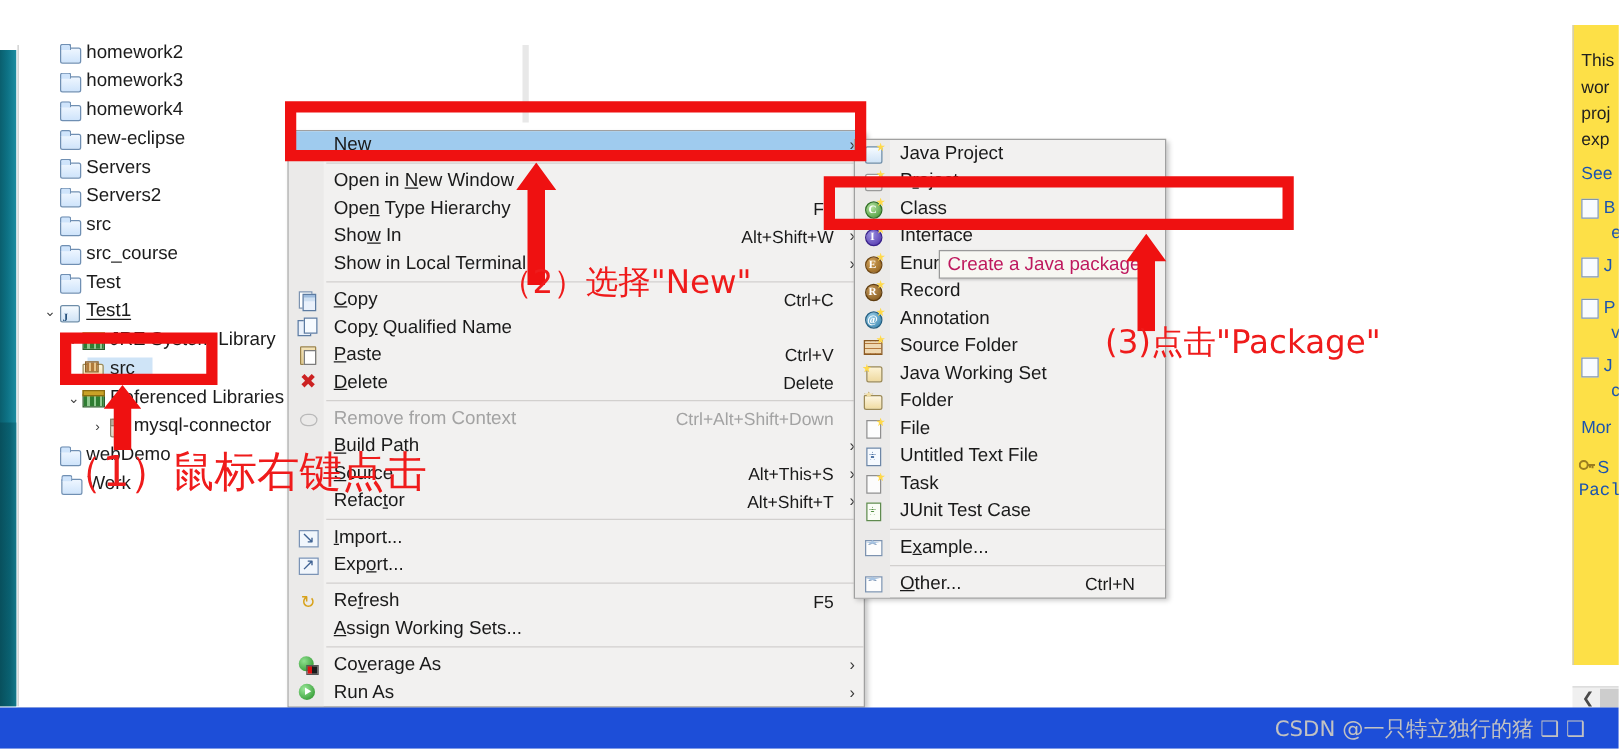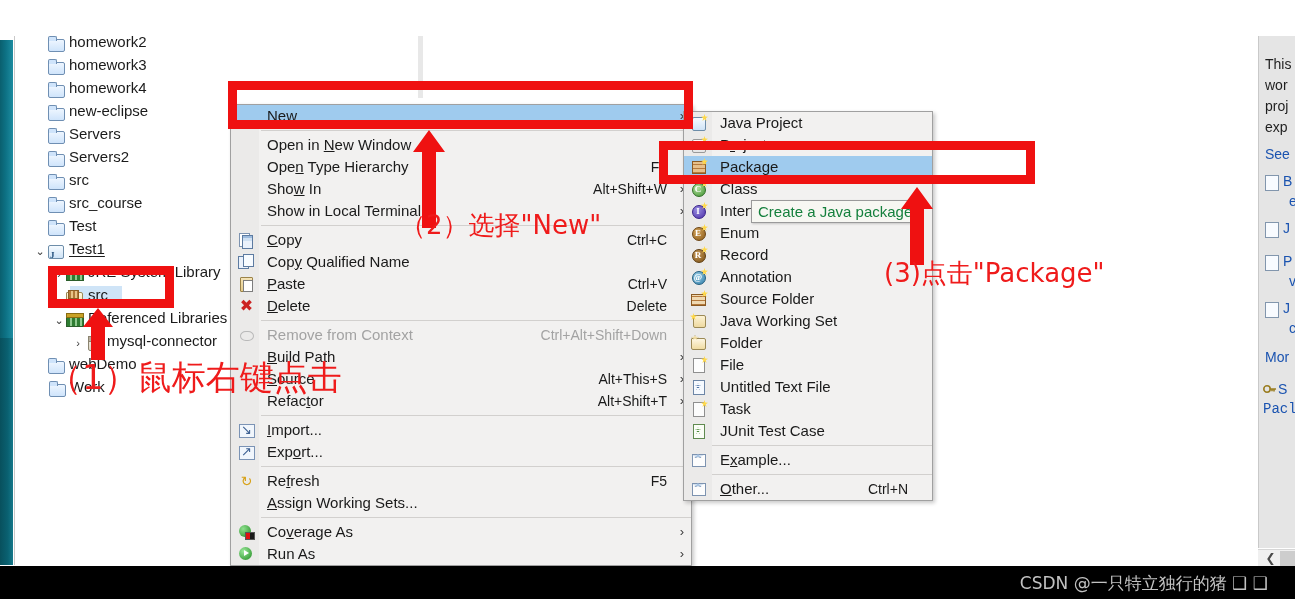--- a/index.html
+++ b/index.html
@@ -165,44 +165,44 @@
      background:#fafdf6;border:1px solid #5f8a4f;}
   .s-junit:after{content:"";position:absolute;left:4px;top:4px;width:6px;height:7px;
      background:repeating-linear-gradient(0deg,#4f8a3f 0 1px,transparent 1px 2px);}
   .s-wiz:before{content:"";position:absolute;left:1px;top:2px;width:12px;height:11px;
      background:#fdfdfd;border:1px solid #7d93b0;}
   .s-wiz:after{content:"";position:absolute;left:1px;top:2px;width:12px;height:3px;
      background:#a8c4e2;border-bottom:1px solid #7d93b0;}
 
   
   .tooltip{position:absolute;background:#f7f7f2;border:1px solid #9a9a9a;
-           font-size:15px;color:#15803d;padding:2px 6px;white-space:nowrap;
+           font-size:15px;color:#be185d;padding:2px 6px;white-space:nowrap;
            box-shadow:1px 1px 2px rgba(0,0,0,.18);}
 
   
   .rbox{position:absolute;border:9px solid #ef1111;box-sizing:border-box;}
   .rtext{position:absolute;color:#ef1b1b;font-size:24px;white-space:nowrap;
          font-family:"DejaVu Sans","Liberation Sans",sans-serif;}
   .arrow-up{position:absolute;}
 
   
-  .rpanel{position:absolute;left:1258px;top:18px;width:37px;height:512px;background:#e5e5e5;
+  .rpanel{position:absolute;left:1258px;top:2px;width:37px;height:512px;background:#fde047;
           border-left:1px solid #c9c9c9;overflow:hidden;}
   .rp-t{position:absolute;font-size:14px;color:#1f1f1f;white-space:nowrap;}
   .rp-l{position:absolute;font-size:14px;color:#1a53b0;white-space:nowrap;}
   .rp-ico{position:absolute;width:12px;height:14px;background:#f8fbff;border:1px solid #8296ad;}
   .rp-key{position:absolute;width:14px;height:13px;}
   .rhsb{position:absolute;left:1258px;top:531px;width:37px;height:17px;background:#f0f0f0;
         border-top:1px solid #d6d6d6;}
   .rhsb .arrow{position:absolute;left:6px;top:1px;width:13px;height:15px;color:#4a4a4a;
         font-size:12px;line-height:15px;text-align:center;}
   .rhsb .thumb{position:absolute;left:22px;top:1px;width:15px;height:15px;background:#cdcdcd;}
 
   
-  .wm{position:absolute;left:0;top:566px;width:1295px;height:33px;background:#000000;}
+  .wm{position:absolute;left:0;top:566px;width:1295px;height:33px;background:#1d4ed8;}
   .wm span{position:absolute;right:27px;top:6px;color:#c2c2c2;font-size:17px;
            font-family:"DejaVu Sans","Liberation Sans",sans-serif;}
 </style>
 </head>
 <body>
 
 <div id="canvas">
 
   <div class="shell">
 
@@ -285,23 +285,20 @@
       </div>
 
     <div class="menu" id="submenu" style="left:683px;top:93px;width:248px;">
       <div class="gutter"></div>
     <div class="mi"><span class="mico">
             <span class="g s-badge s-jproj"></span>
           </span><span>Java Project</span></div>
         <div class="mi"><span class="mico">
             <span class="g s-badge s-proj"></span>
           </span><span>P<span class="acc">r</span>oject...</span></div>
-        <div class="mi sel"><span class="mico">
-            <span class="g s-badge s-pkg"></span>
-          </span><span>Package</span></div>
         <div class="mi"><span class="mico">
             <span class="g s-badge s-class"></span>
             <span class="s-letter">C</span>
           </span><span>Class</span></div>
         <div class="mi"><span class="mico">
             <span class="g s-badge s-intf"></span>
             <span class="s-letter">I</span>
           </span><span>Interface</span></div>
         <div class="mi"><span class="mico">
             <span class="g s-badge s-enum"></span>

